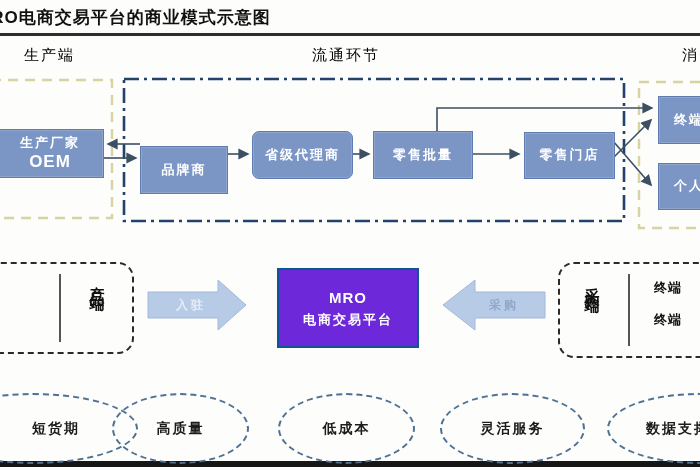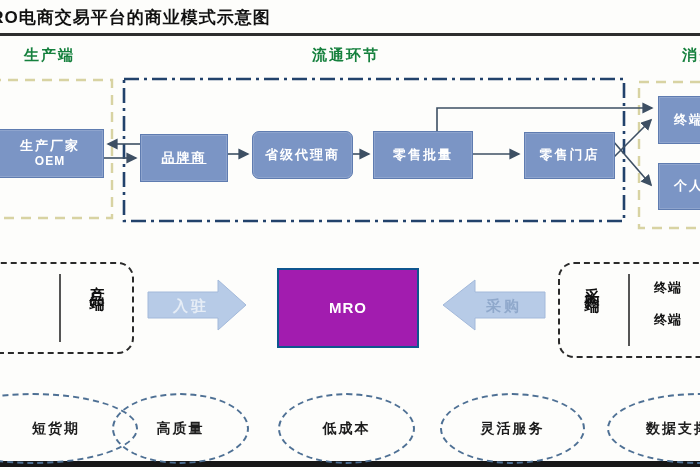--- a/index.html
+++ b/index.html
@@ -7,49 +7,49 @@
     width:700px;height:470px;position:relative;overflow:hidden;
     background:#fdfdfb;
     font-family:"Liberation Sans","DejaVu Sans",sans-serif;
   }
   .abs{position:absolute;}
   
   .title{left:-24px;top:6px;font-size:17px;font-weight:bold;color:#111;white-space:nowrap;letter-spacing:1px;}
   .title-rule{left:0;top:33px;width:700px;height:3px;background:#2e2e2e;}
   .bottom-rule{left:0;top:461px;width:700px;height:6px;background:#161616;}
   
-  .sec{font-size:15px;font-weight:bold;color:#15803d;white-space:nowrap;letter-spacing:2px;}
+  .sec{font-size:15px;font-weight:normal;color:#000000;white-space:nowrap;letter-spacing:2px;}
   
   .overlay{left:0;top:0;width:700px;height:470px;z-index:1;pointer-events:none;}
   
   .fbox{
     background:#7b95c5;border:1px solid #5f7cb0;color:#fff;
     display:flex;flex-direction:column;align-items:center;justify-content:center;
     font-size:13px;font-weight:600;letter-spacing:2px;z-index:2;line-height:1.25;
     box-shadow:0 0 0 1px rgba(255,255,255,.15) inset;white-space:nowrap;
   }
-  .fbox .latin{font-size:12px;letter-spacing:1px;}
+  .fbox .latin{font-size:17px;letter-spacing:1px;}
   
   .platform{
-    left:277px;top:268px;width:138px;height:76px;background:#a21caf;border:2px solid #0e568f;
+    left:277px;top:268px;width:138px;height:76px;background:#6d28d9;border:2px solid #0e568f;
     color:#fff;display:flex;flex-direction:column;align-items:center;justify-content:center;
     z-index:2;line-height:1.55;letter-spacing:2px;
   }
   .platform .l1{font-size:15px;font-weight:bold;letter-spacing:1px;}
   .platform .l2{font-size:13px;font-weight:600;}
   
   .pod{border:2px dashed #2a2a2a;border-radius:16px;z-index:2;background:transparent;}
   .pod .divider{position:absolute;width:2px;background:#555;}
   .vtext{
     position:absolute;writing-mode:vertical-rl;text-orientation:upright;
     font-size:15px;font-weight:bold;color:#111;letter-spacing:5px;white-space:nowrap;
   }
   .pod-item{position:absolute;font-size:13px;font-weight:bold;color:#111;white-space:nowrap;letter-spacing:1px;}
   
-  .bigarrow-label{z-index:3;font-size:15px;font-weight:bold;text-align:center;letter-spacing:3px;white-space:nowrap;}
+  .bigarrow-label{z-index:3;font-size:12px;font-weight:bold;text-align:center;letter-spacing:3px;white-space:nowrap;}
   
   .ell{
     border:2px dashed #4e7094;border-radius:50%;z-index:2;
     display:flex;align-items:center;justify-content:center;
     font-size:14px;font-weight:bold;color:#1c1c1c;letter-spacing:2px;white-space:nowrap;
   }
 </style>
 </head>
 <body>
 
@@ -85,21 +85,21 @@
   </g>
 
   <polygon points="148,292 218,292 218,280 246,305 218,330 218,318 148,318" fill="#b7cbe7" stroke="#a3b9da" stroke-width="1"></polygon>
   <polygon points="545,292 475,292 475,280 443,305 475,330 475,318 545,318" fill="#b7cbe7" stroke="#a3b9da" stroke-width="1"></polygon>
 </svg>
 
 <div class="abs fbox" style="left:-4px;top:129px;width:106px;height:47px;">
   <span>生产厂家</span>
   <span class="latin">OEM</span>
 </div>
-<div class="abs fbox" style="left:140px;top:134px;width:86px;height:46px;text-decoration:underline;">
+<div class="abs fbox" style="left:140px;top:146px;width:86px;height:46px;">
   <span>品牌商</span>
 </div>
 <div class="abs fbox" style="left:252px;top:131px;width:99px;height:46px;border-radius:7px;">
   <span>省级代理商</span>
 </div>
 <div class="abs fbox" style="left:373px;top:131px;width:98px;height:46px;">
   <span>零售批量</span>
 </div>
 <div class="abs fbox" style="left:524px;top:132px;width:89px;height:45px;">
   <span>零售门店</span>
@@ -113,20 +113,21 @@
 
 <div class="abs pod" style="left:-55px;top:262px;width:185px;height:88px;">
   <div class="divider" style="left:112px;top:10px;height:68px;"></div>
   <div class="vtext" style="left:140px;top:10px;">产品端</div>
 </div>
 
 <div class="abs bigarrow-label" style="left:165px;top:297px;width:52px;color:#e6edf6;">入驻</div>
 
 <div class="abs platform">
   <div class="l1">MRO</div>
+  <div class="l2">电商交易平台</div>
 </div>
 
 <div class="abs bigarrow-label" style="left:478px;top:297px;width:52px;color:#8fa8cb;">采购</div>
 
 <div class="abs pod" style="left:558px;top:262px;width:175px;height:92px;">
   <div class="vtext" style="left:22px;top:12px;">采购端</div>
   <div class="divider" style="left:68px;top:10px;height:72px;"></div>
   <div class="pod-item" style="left:94px;top:15px;">终端</div>
   <div class="pod-item" style="left:94px;top:47px;">终端</div>
 </div>

